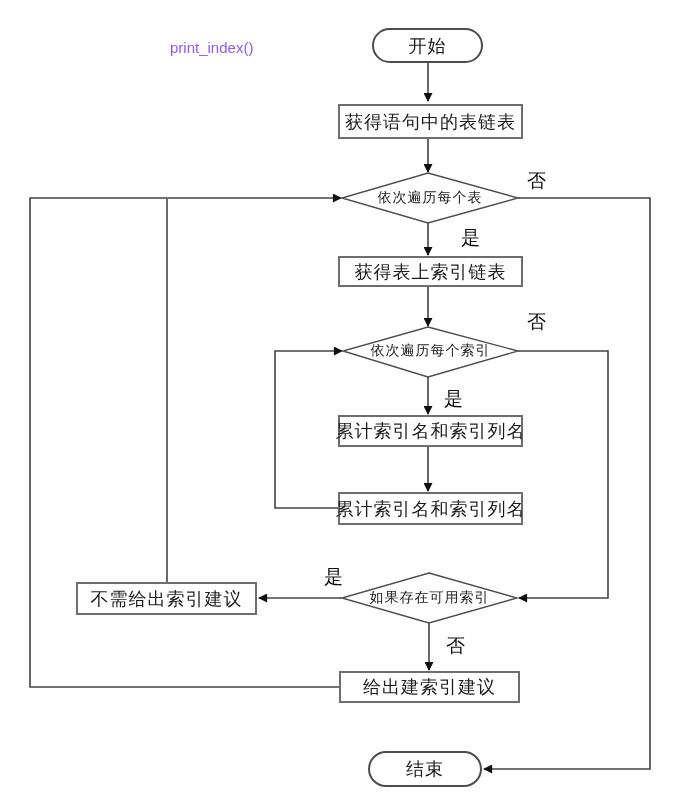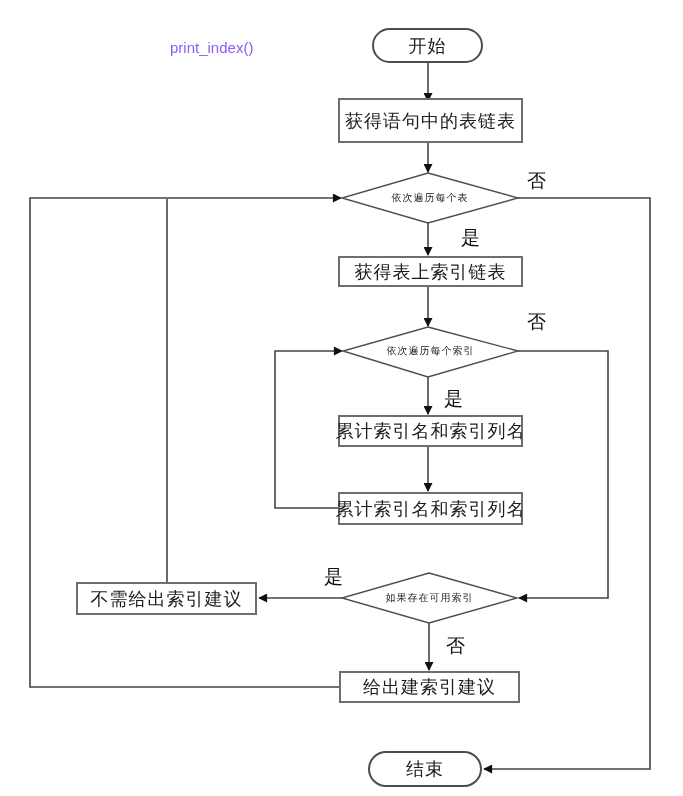--- a/index.html
+++ b/index.html
@@ -13,31 +13,31 @@
   .diamond{fill:#ffffff;stroke:#4d4d4d;stroke-width:1.4;}
   .node{
     position:absolute;box-sizing:border-box;background:#ffffff;
     display:flex;align-items:center;justify-content:center;
     font-size:18px;letter-spacing:1px;color:#1b1b1b;white-space:nowrap;
   }
   .process{border:2px solid #6e6e6e;}
   .terminator{border:2px solid #4d4d4d;}
   .diamond-text{
     position:absolute;display:flex;align-items:center;justify-content:center;
-    font-size:10px;letter-spacing:1px;color:#1b1b1b;white-space:nowrap;
+    font-size:14px;letter-spacing:1px;color:#1b1b1b;white-space:nowrap;
   }
   .edge-label{
     position:absolute;font-size:19px;color:#111111;letter-spacing:0;
   }
   #function-title{
     position:absolute;left:170px;top:39px;font-size:15px;color:#8b5cf6;
   }
   
   #node-start        {left:372px;top:28px; width:111px;height:35px;border-radius:17.5px;}
-  #node-get-tables   {left:338px;top:98px;width:185px;height:45px;}
+  #node-get-tables   {left:338px;top:104px;width:185px;height:35px;}
   #node-get-indexes  {left:338px;top:256px;width:185px;height:31px;}
   #node-accumulate   {left:338px;top:415px;width:185px;height:32px;}
   #node-query-keys   {left:338px;top:492px;width:185px;height:33px;}
   #node-no-advice    {left:76px; top:582px;width:181px;height:33px;text-align:center;}
   #node-give-advice  {left:339px;top:671px;width:181px;height:32px;}
   #node-end          {left:368px;top:751px;width:114px;height:36px;border-radius:18px;}
   #dtext-loop-tables {left:342px;top:190px;width:176px;height:16px;}
   #dtext-loop-indexes{left:343px;top:343px;width:175px;height:16px;}
   #dtext-has-index   {left:342px;top:590px;width:175px;height:16px;}
   #label-tables-no   {left:527px;top:168px;}

